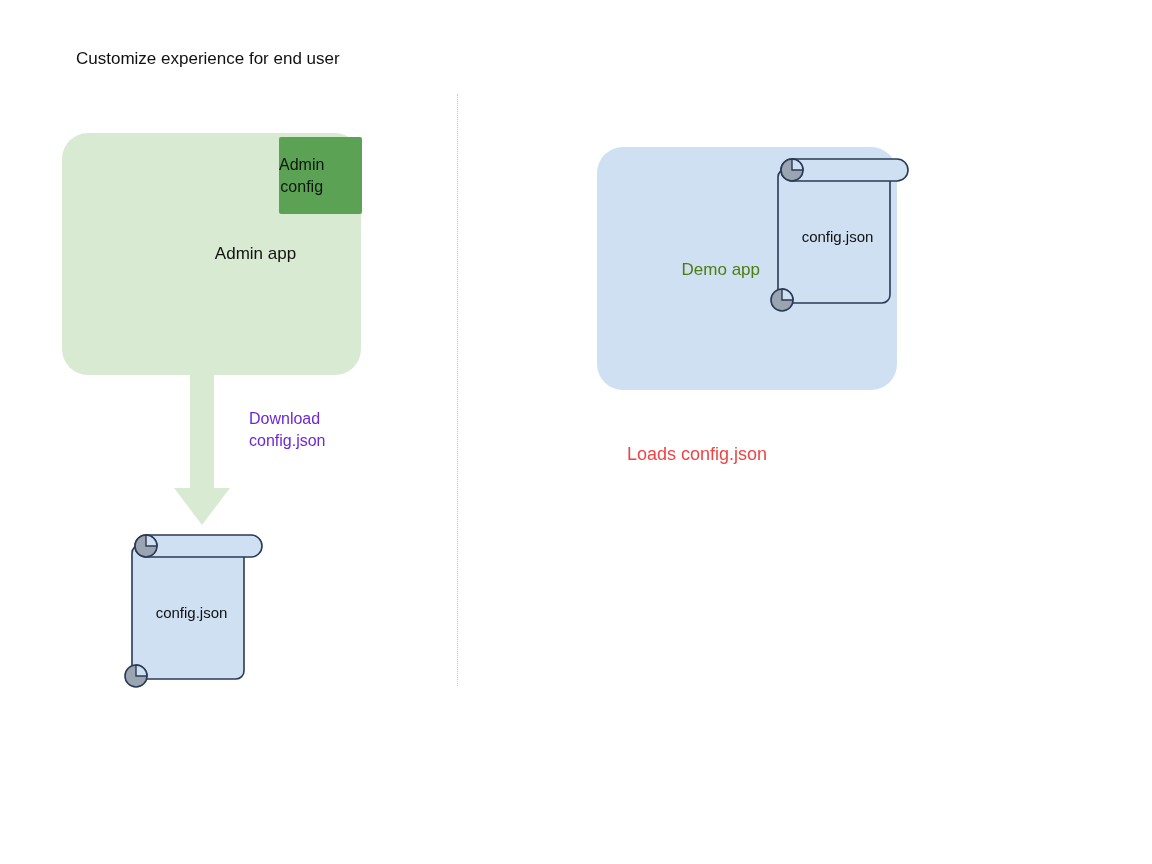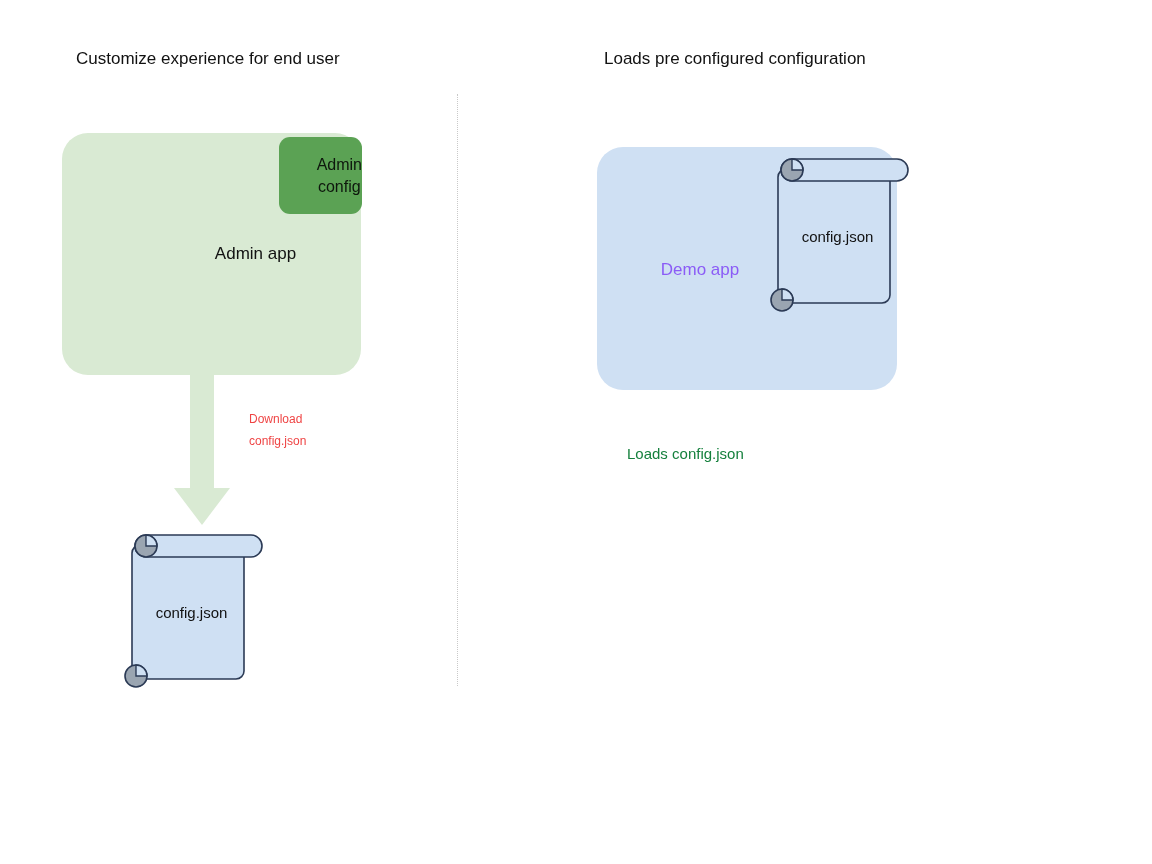--- a/index.html
+++ b/index.html
@@ -64,75 +64,75 @@
     color: #111111;
     margin-left: 44px;
   }
   #admin-panel-box {
     position: absolute;
     left: 279px;
     top: 137px;
     width: 83px;
     height: 77px;
     background: #5ba254;
-    border-radius: 11px;
+    border-radius: 2px;
     display: flex;
     align-items: center;
-    justify-content: flex-end;
+    justify-content: flex-start;
   }
   #admin-panel-label {
     font-size: 16px;
     line-height: 22px;
     text-align: center;
     color: #0e170d;
   }
 
   
   .arrow-svg {
     position: absolute;
     left: 170px;
     top: 370px;
     width: 70px;
     height: 160px;
   }
   .arrow-caption {
     position: absolute;
     left: 249px;
     top: 408px;
-    font-size: 12px;
-    line-height: 22px;
-    color: #ef4444;
+    font-size: 16px;
+    line-height: 22px;
+    color: #6d28d9;
     white-space: pre-line;
   }
 
   
   #demo-app-box {
     left: 597px;
     top: 147px;
     width: 300px;
     height: 243px;
     background: #cfe0f3;
   }
   #demo-app-label {
     position: absolute;
     left: 640px;
     top: 259px;
     width: 120px;
-    text-align: center;
+    text-align: right;
     font-size: 17px;
     line-height: 22px;
-    color: #8b5cf6;
+    color: #4d7c0f;
   }
   #loads-caption {
     position: absolute;
     left: 627px;
     top: 443px;
-    font-size: 15px;
-    line-height: 22px;
-    color: #15803d;
+    font-size: 18px;
+    line-height: 22px;
+    color: #ef4444;
     white-space: nowrap;
   }
 
   
   .scroll-doc {
     position: absolute;
   }
   #scroll-left  { left: 118px; top: 526px; width: 150px; height: 168px; }
   #scroll-right { left: 764px; top: 150px; width: 150px; height: 168px; }
 
@@ -147,21 +147,20 @@
   #scroll-left-label  { left: 138px; top: 603px; width: 107px; }
   #scroll-right-label { left: 784px; top: 227px; width: 107px; }
 </style>
 </head>
 <body>
 
 <div class="canvas">
 
   <div class="stage-title" id="title-left">Customize experience for end user</div>
 
-  <div class="stage-title" id="title-right">Loads pre configured configuration</div>
 
   <div class="divider"></div>
 
   <div class="app-box" id="admin-app-box"></div>
 
   <div id="admin-app-label">Admin app</div>
 
   <div id="admin-panel-box">
     <div id="admin-panel-label"><span>Admin</span><br><span>config</span></div>
   </div>

